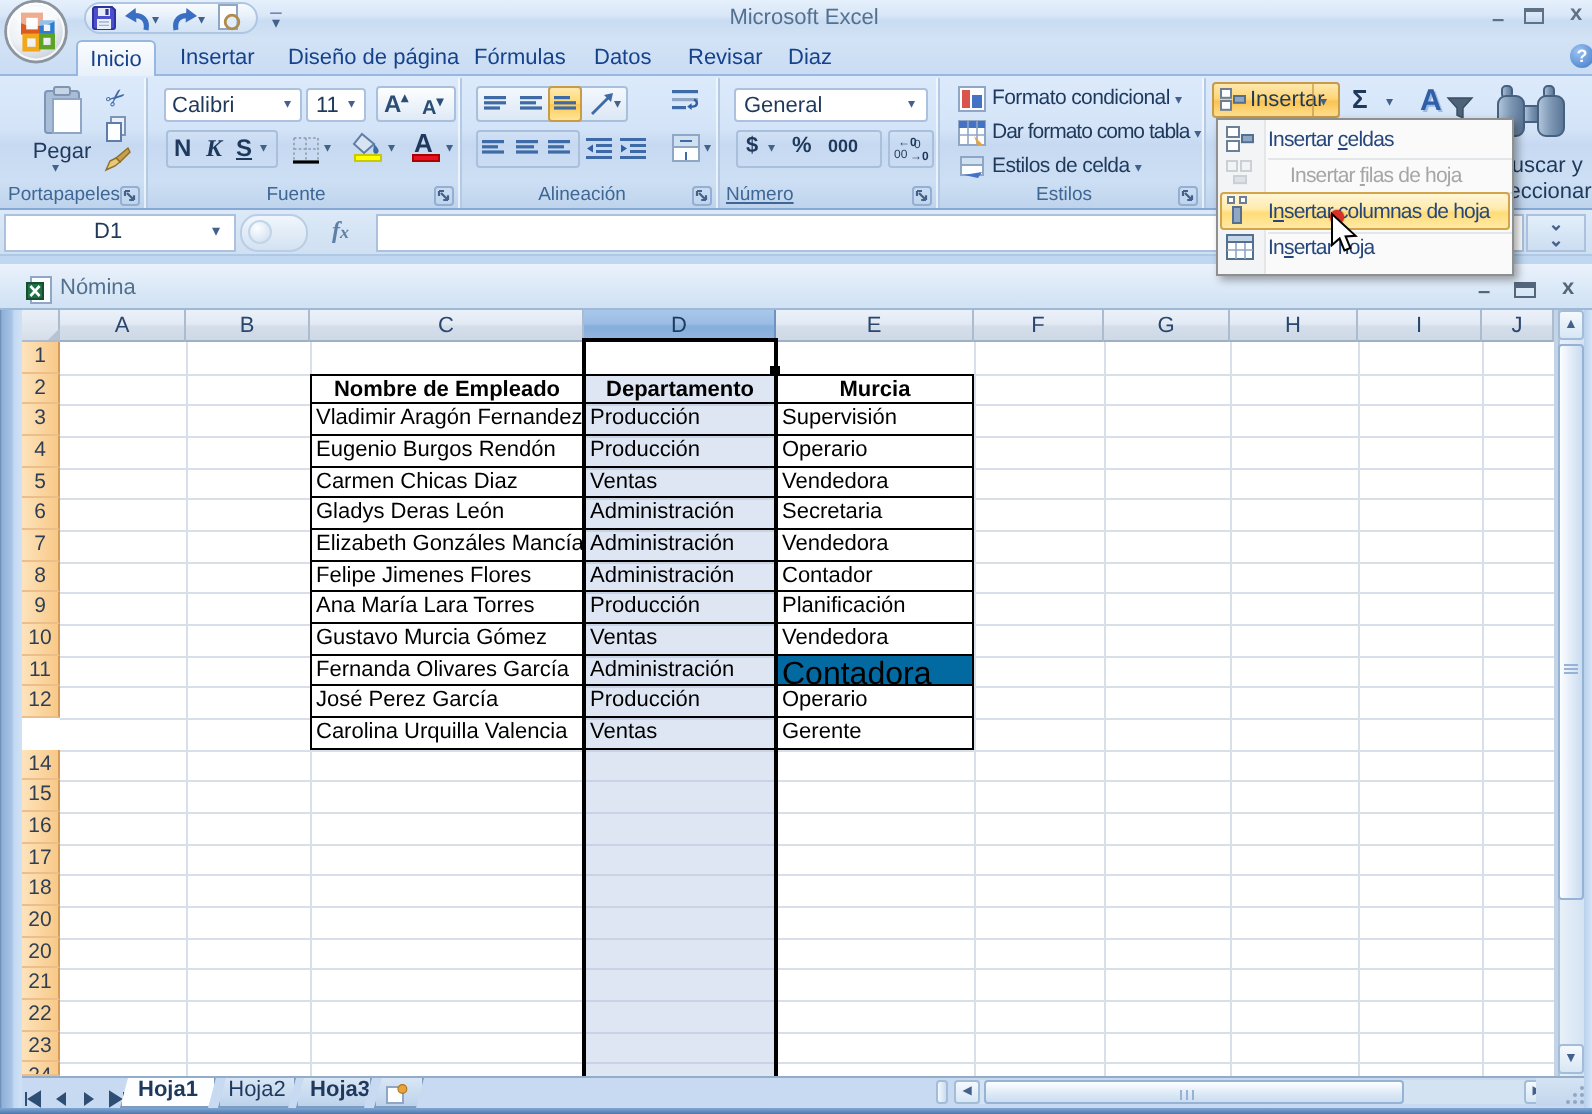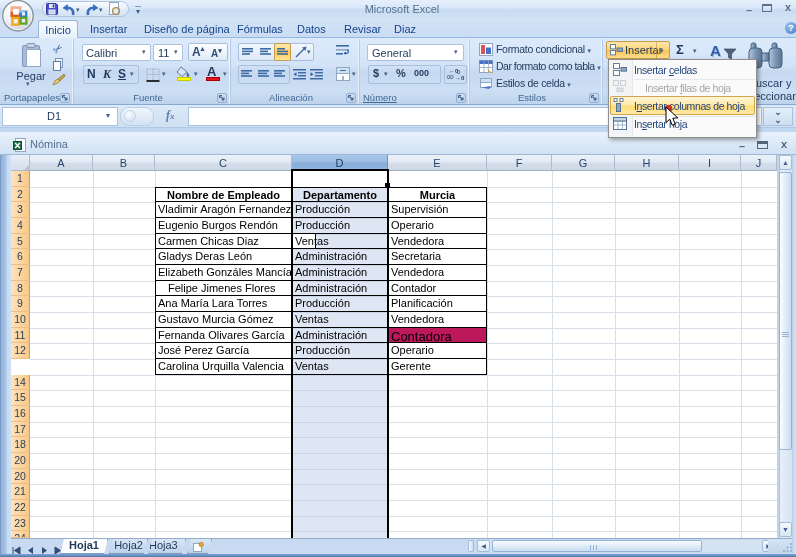--- a/index.html
+++ b/index.html
@@ -346,41 +346,41 @@
 <div class="abs" style="left:293px;top:186.66px;width:94px;height:351.34px;background:rgba(178,196,226,0.42);"></div>
 <div class="abs" style="left:155px;top:186.66px;width:137px;height:15.66px;border:1px solid #000;font-size:11px;font-weight:bold;color:#000;text-align:center;line-height:15px;background:#fff;">Nombre de Empleado</div>
 <div class="abs" style="left:292px;top:186.66px;width:96px;height:15.66px;border:1px solid #000;font-size:11px;font-weight:bold;color:#000;text-align:center;line-height:15px;">Departamento</div>
 <div class="abs" style="left:388px;top:186.66px;width:99px;height:15.66px;border:1px solid #000;font-size:11px;font-weight:bold;color:#000;text-align:center;line-height:15px;background:#fff;">Murcia</div>
 <div class="abs" style="left:155px;top:202.32px;width:137px;height:15.66px;border:1px solid #000;border-top:none;font-size:11px;color:#000;padding:1px 0 0 2px;background:#fff;white-space:nowrap;">Vladimir Aragón Fernandez</div>
 <div class="abs" style="left:292px;top:202.32px;width:96px;height:15.66px;border:1px solid #000;border-top:none;font-size:11px;color:#000;padding:1px 0 0 2px;">Producción</div>
 <div class="abs" style="left:388px;top:202.32px;width:99px;height:15.66px;border:1px solid #000;border-top:none;font-size:11px;color:#000;padding:1px 0 0 2px;background:#fff;">Supervisión</div>
 <div class="abs" style="left:155px;top:217.98px;width:137px;height:15.66px;border:1px solid #000;border-top:none;font-size:11px;color:#000;padding:1px 0 0 2px;background:#fff;white-space:nowrap;">Eugenio Burgos Rendón</div>
 <div class="abs" style="left:292px;top:217.98px;width:96px;height:15.66px;border:1px solid #000;border-top:none;font-size:11px;color:#000;padding:1px 0 0 2px;">Producción</div>
 <div class="abs" style="left:388px;top:217.98px;width:99px;height:15.66px;border:1px solid #000;border-top:none;font-size:11px;color:#000;padding:1px 0 0 2px;background:#fff;">Operario</div>
-<div class="abs" style="left:155px;top:233.64px;width:161px;height:15.66px;border:1px solid #000;border-top:none;font-size:11px;color:#000;padding:1px 0 0 2px;background:#fff;white-space:nowrap;">Carmen Chicas Diaz</div>
+<div class="abs" style="left:155px;top:233.64px;width:137px;height:15.66px;border:1px solid #000;border-top:none;font-size:11px;color:#000;padding:1px 0 0 2px;background:#fff;white-space:nowrap;">Carmen Chicas Diaz</div>
 <div class="abs" style="left:292px;top:233.64px;width:96px;height:15.66px;border:1px solid #000;border-top:none;font-size:11px;color:#000;padding:1px 0 0 2px;">Ventas</div>
 <div class="abs" style="left:388px;top:233.64px;width:99px;height:15.66px;border:1px solid #000;border-top:none;font-size:11px;color:#000;padding:1px 0 0 2px;background:#fff;">Vendedora</div>
 <div class="abs" style="left:155px;top:249.30px;width:137px;height:15.66px;border:1px solid #000;border-top:none;font-size:11px;color:#000;padding:1px 0 0 2px;background:#fff;white-space:nowrap;">Gladys Deras León</div>
 <div class="abs" style="left:292px;top:249.30px;width:96px;height:15.66px;border:1px solid #000;border-top:none;font-size:11px;color:#000;padding:1px 0 0 2px;">Administración</div>
 <div class="abs" style="left:388px;top:249.30px;width:99px;height:15.66px;border:1px solid #000;border-top:none;font-size:11px;color:#000;padding:1px 0 0 2px;background:#fff;">Secretaria</div>
 <div class="abs" style="left:155px;top:264.96px;width:137px;height:15.66px;border:1px solid #000;border-top:none;font-size:11px;color:#000;padding:1px 0 0 2px;background:#fff;white-space:nowrap;">Elizabeth Gonzáles Mancía</div>
 <div class="abs" style="left:292px;top:264.96px;width:96px;height:15.66px;border:1px solid #000;border-top:none;font-size:11px;color:#000;padding:1px 0 0 2px;">Administración</div>
 <div class="abs" style="left:388px;top:264.96px;width:99px;height:15.66px;border:1px solid #000;border-top:none;font-size:11px;color:#000;padding:1px 0 0 2px;background:#fff;">Vendedora</div>
-<div class="abs" style="left:155px;top:280.62px;width:137px;height:15.66px;border:1px solid #000;border-top:none;font-size:11px;color:#000;padding:1px 0 0 12px;background:#fff;white-space:nowrap;">Felipe Jimenes Flores</div>
+<div class="abs" style="left:155px;top:280.62px;width:137px;height:15.66px;border:1px solid #000;border-top:none;font-size:11px;color:#000;padding:1px 0 0 2px;background:#fff;white-space:nowrap;">Felipe Jimenes Flores</div>
 <div class="abs" style="left:292px;top:280.62px;width:96px;height:15.66px;border:1px solid #000;border-top:none;font-size:11px;color:#000;padding:1px 0 0 2px;">Administración</div>
 <div class="abs" style="left:388px;top:280.62px;width:99px;height:15.66px;border:1px solid #000;border-top:none;font-size:11px;color:#000;padding:1px 0 0 2px;background:#fff;">Contador</div>
 <div class="abs" style="left:155px;top:296.28px;width:137px;height:15.66px;border:1px solid #000;border-top:none;font-size:11px;color:#000;padding:1px 0 0 2px;background:#fff;white-space:nowrap;">Ana María Lara Torres</div>
 <div class="abs" style="left:292px;top:296.28px;width:96px;height:15.66px;border:1px solid #000;border-top:none;font-size:11px;color:#000;padding:1px 0 0 2px;">Producción</div>
 <div class="abs" style="left:388px;top:296.28px;width:99px;height:15.66px;border:1px solid #000;border-top:none;font-size:11px;color:#000;padding:1px 0 0 2px;background:#fff;">Planificación</div>
 <div class="abs" style="left:155px;top:311.94px;width:137px;height:15.66px;border:1px solid #000;border-top:none;font-size:11px;color:#000;padding:1px 0 0 2px;background:#fff;white-space:nowrap;">Gustavo Murcia Gómez</div>
 <div class="abs" style="left:292px;top:311.94px;width:96px;height:15.66px;border:1px solid #000;border-top:none;font-size:11px;color:#000;padding:1px 0 0 2px;">Ventas</div>
 <div class="abs" style="left:388px;top:311.94px;width:99px;height:15.66px;border:1px solid #000;border-top:none;font-size:11px;color:#000;padding:1px 0 0 2px;background:#fff;">Vendedora</div>
 <div class="abs" style="left:155px;top:327.60px;width:137px;height:15.66px;border:1px solid #000;border-top:none;font-size:11px;color:#000;padding:1px 0 0 2px;background:#fff;white-space:nowrap;">Fernanda Olivares García</div>
 <div class="abs" style="left:292px;top:327.60px;width:96px;height:15.66px;border:1px solid #000;border-top:none;font-size:11px;color:#000;padding:1px 0 0 2px;">Administración</div>
-<div class="abs" style="left:388px;top:327.60px;width:99px;height:15.66px;border:1px solid #000;border-top:none;font-size:13px;color:#000;padding:1px 16px 0 2px;background:#be185d;">Contadora</div>
+<div class="abs" style="left:388px;top:327.60px;width:99px;height:15.66px;border:1px solid #000;border-top:none;font-size:16px;color:#000;padding:1px 16px 0 2px;background:#0369a1;">Contadora</div>
 <div class="abs" style="left:155px;top:343.26px;width:137px;height:15.66px;border:1px solid #000;border-top:none;font-size:11px;color:#000;padding:1px 0 0 2px;background:#fff;white-space:nowrap;">José Perez García</div>
 <div class="abs" style="left:292px;top:343.26px;width:96px;height:15.66px;border:1px solid #000;border-top:none;font-size:11px;color:#000;padding:1px 0 0 2px;">Producción</div>
 <div class="abs" style="left:388px;top:343.26px;width:99px;height:15.66px;border:1px solid #000;border-top:none;font-size:11px;color:#000;padding:1px 0 0 2px;background:#fff;">Operario</div>
 <div class="abs" style="left:155px;top:358.92px;width:137px;height:15.66px;border:1px solid #000;border-top:none;font-size:11px;color:#000;padding:1px 0 0 2px;background:#fff;white-space:nowrap;">Carolina Urquilla Valencia</div>
 <div class="abs" style="left:292px;top:358.92px;width:96px;height:15.66px;border:1px solid #000;border-top:none;font-size:11px;color:#000;padding:1px 0 0 2px;">Ventas</div>
 <div class="abs" style="left:388px;top:358.92px;width:99px;height:15.66px;border:1px solid #000;border-top:none;font-size:11px;color:#000;padding:1px 0 0 2px;background:#fff;">Gerente</div>
 <div class="abs" style="left:291px;top:169px;width:98px;height:2px;background:#000;"></div>
 <div class="abs" style="left:291px;top:169px;width:2px;height:369px;background:#000;"></div>
 <div class="abs" style="left:387px;top:169px;width:2px;height:369px;background:#000;"></div>
 <div class="abs" style="left:385px;top:183px;width:5px;height:5px;background:#000;"></div>
@@ -399,21 +399,21 @@
       <path d="M7 1 L2 4.5 L7 8 Z" fill="#2F4E73"></path>
     </svg></div>
 <div class="abs" style="left:40px;top:541px;width:11px;height:11px;"><svg width="9" height="9" viewBox="0 0 9 9">
       <path d="M2 1 L7 4.5 L2 8 Z" fill="#2F4E73"></path>
     </svg></div>
 <div class="abs" style="left:54px;top:541px;width:11px;height:11px;"><svg width="9" height="9" viewBox="0 0 9 9">
       <path d="M8 1 V8 M1 1 L6.5 4.5 L1 8 Z" stroke="#2F4E73" fill="#2F4E73"></path>
     </svg></div>
 <div class="abs" style="left:60px;top:539px;width:48px;height:15px;background:#FDFEFF;border:1px solid #7E9BC0;border-top:none;font-size:11px;font-weight:bold;color:#1E395B;text-align:center;line-height:13px;transform:perspective(10px);clip-path:polygon(4px 0,100% 0,calc(100% - 4px) 100%,0 100%);">Hoja1</div>
 <div class="abs" style="left:109px;top:539px;width:39px;height:15px;background:linear-gradient(180deg,#D9E6F5,#BDD3EB);border:1px solid #7E9BC0;border-top:none;font-size:11px;font-weight:normal;color:#1E395B;text-align:center;line-height:13px;transform:perspective(10px);clip-path:polygon(4px 0,100% 0,calc(100% - 4px) 100%,0 100%);">Hoja2</div>
-<div class="abs" style="left:148px;top:539px;width:38px;height:15px;background:linear-gradient(180deg,#D9E6F5,#BDD3EB);border:1px solid #7E9BC0;border-top:none;font-size:11px;font-weight:normal;color:#1E395B;text-align:left;line-height:13px;transform:perspective(10px);clip-path:polygon(4px 0,100% 0,calc(100% - 4px) 100%,0 100%);">Hoja3</div>
+<div class="abs" style="left:148px;top:539px;width:38px;height:15px;background:linear-gradient(180deg,#D9E6F5,#BDD3EB);border:1px solid #7E9BC0;border-top:none;font-size:11px;font-weight:bold;color:#1E395B;text-align:right;line-height:13px;transform:perspective(10px);clip-path:polygon(4px 0,100% 0,calc(100% - 4px) 100%,0 100%);">Hoja3</div>
 <div class="abs" style="left:187px;top:539px;width:25px;height:15px;background:linear-gradient(180deg,#D9E6F5,#BDD3EB);border:1px solid #7E9BC0;border-top:none;clip-path:polygon(4px 0,100% 0,calc(100% - 4px) 100%,0 100%);"></div>
 <svg class="abs" style="left:193px;top:542px;" width="11" height="10" viewBox="0 0 11 10">
 <rect x="0.5" y="1.5" width="8" height="8" fill="#FDFEFF" stroke="#8FA6C4"></rect>
 <circle cx="8.2" cy="2.5" r="2.2" fill="#E8A33D" stroke="#B07818" stroke-width="0.6"></circle>
 </svg>
 <div class="abs" style="left:468px;top:540px;width:6px;height:12px;background:linear-gradient(90deg,#F4F9FD,#C9DCF0);border:1px solid #A3BCD8;border-radius:2px;"></div>
 <div class="abs" style="left:477px;top:540px;width:13px;height:12px;background:linear-gradient(180deg,#F4F9FD,#D8E6F4);border:1px solid #A3BCD8;border-radius:2px;color:#44618C;font-size:6px;text-align:center;line-height:10px;">◀</div>
 <div class="abs" style="left:490px;top:540px;width:274px;height:12px;background:#D4E3F2;"></div>
 <div class="abs" style="left:492px;top:540px;width:210px;height:12px;background:linear-gradient(180deg,#FDFEFF,#DCE9F6 60%,#CBDDF0);border:1px solid #96B2D4;border-radius:2px;"></div>
 <div class="abs" style="left:590px;top:545px;width:1px;height:5px;background:#96B2D4;box-shadow:3px 0 0 #96B2D4,6px 0 0 #96B2D4;"></div>

